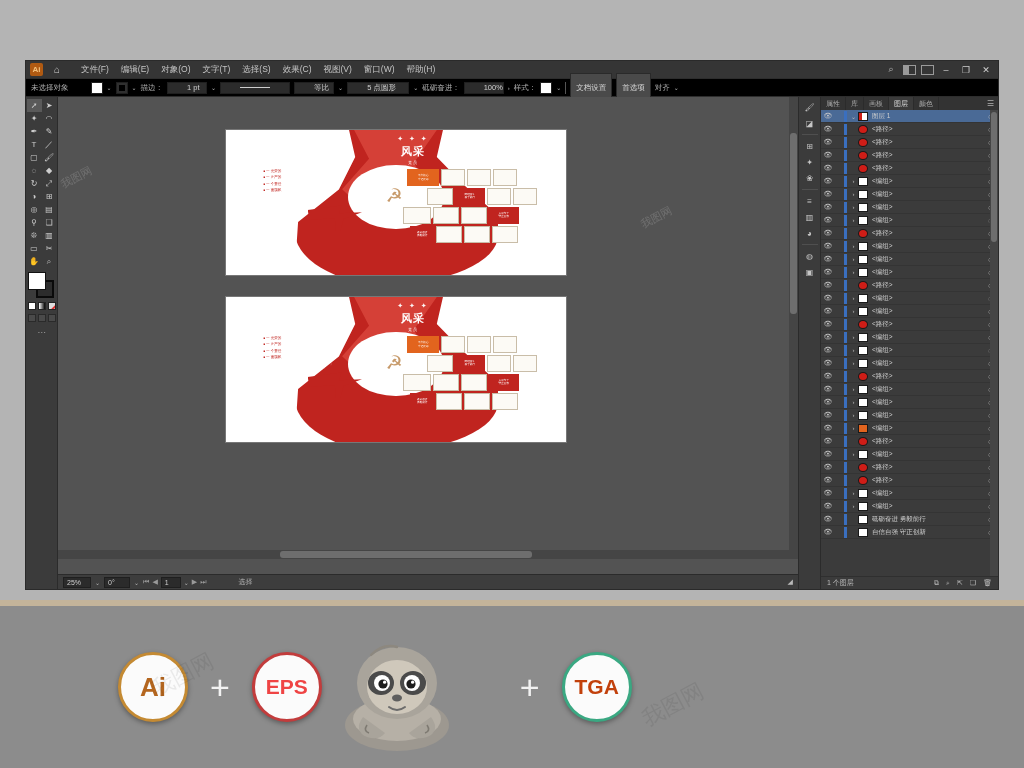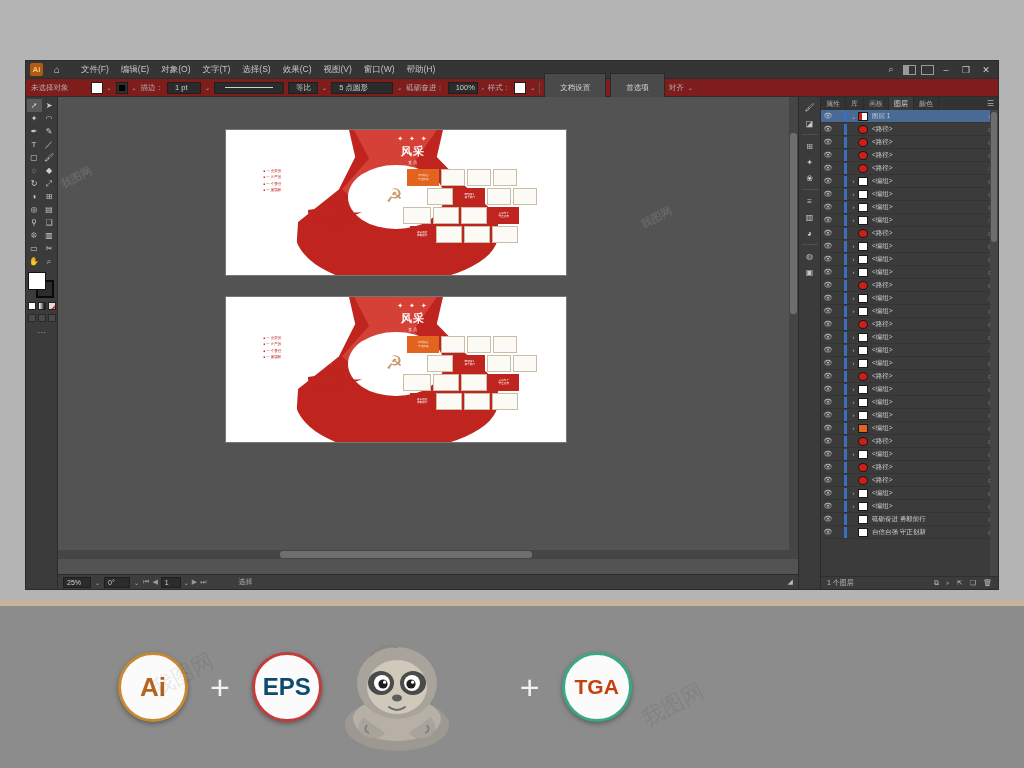--- a/index.html
+++ b/index.html
@@ -40,38 +40,38 @@
   .mb-btn {
     width: 16px; height: 14px; display: flex; align-items: center; justify-content: center;
     color: #c0c0c0; font-size: 9px;
   }
   .mb-box { width: 13px; height: 10px; border: 1px solid #9a9a9a; }
   .mb-box.split { background: linear-gradient(to right,#9a9a9a 45%, transparent 45%); }
   .win-btn { width: 18px; height: 14px; display:flex; align-items:center; justify-content:center; color:#cfcfcf; font-size:9px;}
 
   
   .controlbar {
-    height: 18px; background: #7f1d1d; display: flex; align-items: center;
+    height: 18px; background: #000000; display: flex; align-items: center;
     gap: 4px; padding: 0 5px; flex: 0 0 auto; border-bottom: 1px solid #2d2d2d;
     font-size: 7.5px;
   }
   .cb-label { color: #b0b0b0; white-space: nowrap; }
   .swatch-white { width: 12px; height: 12px; background: #fff; border: 1px solid #1f1f1f; }
   .swatch-none { width: 12px; height: 12px; background: #2f2f2f; border: 1px solid #1f1f1f;
                  display:flex;align-items:center;justify-content:center;}
   .swatch-none i { display:block; width:6px;height:6px;background:#000;}
   .mini-caret { color: #b8b8b8; font-size: 6px; }
   .cb-field {
     background: #2b2b2b; border: 1px solid #1f1f1f; height: 12px; color: #d0d0d0;
-    display: flex; align-items: center; padding: 0 7px; white-space: nowrap;
+    display: flex; align-items: center; padding: 0 19px; white-space: nowrap;
   }
   .cb-stroke-prev { width: 70px; justify-content: center; }
   .cb-stroke-prev .line { width: 48px; height: 1.5px; background: #cfcfcf; }
   .cb-btn {
-    background: #4a4a4a; border: 1px solid #2a2a2a; height: 29px; padding: 0 15px;
+    background: #4a4a4a; border: 1px solid #2a2a2a; height: 29px; padding: 0 5px;
     display: flex; align-items: center; color: #d5d5d5; white-space: nowrap;
   }
   .divider-v { width: 1px; height: 12px; background: #555; }
 
   
   .tabbar {
     height: 16px; background: #2e2e2e; display: flex; align-items: stretch;
     flex: 0 0 auto;
   }
   .tabbar-grip { width: 10px; background: #383838; color:#777; font-size:7px;
@@ -249,21 +249,21 @@
   .promo-inner{position:absolute;inset:6px 0 0 0;background:#8c8c8c;display:flex;align-items:center;}
   .promo-col{flex:0 0 auto;display:flex;flex-direction:column;align-items:center;gap:12px;}
   .badge-row{display:flex;align-items:center;gap:22px;}
   .badge{
     width:70px;height:70px;border-radius:50%;background:#fbfbfb;
     display:flex;align-items:center;justify-content:center;
     font-size:26px;font-weight:bold;
     box-shadow:0 2px 5px rgba(0,0,0,.35);
   }
   .badge.ai{border:3px solid #c48a33;color:#b4661f;}
-  .badge.eps{border:3px solid #c23c3c;color:#0c4a6e;font-size:24px;}
+  .badge.eps{border:3px solid #c23c3c;color:#ef4444;font-size:21px;}
   .badge.jpg{border:3px solid #5a9ec9;color:#3f7fb4;font-size:21px;}
   .badge.tga{border:3px solid #3aa882;color:#c2410c;font-size:21px;}
   .plus{font-size:34px;color:#f2f2f2;font-weight:300;line-height:1;}
   .promo-cap{color:#ffffff;font-size:13px;white-space:nowrap;}
   .sloth{flex:0 0 auto;width:150px;display:flex;align-items:flex-end;justify-content:center;}
 
   
   .wm { position:absolute; color:rgba(255,255,255,.16); font-size:11px;
         transform:rotate(-28deg); pointer-events:none; white-space:nowrap;}
   .wm.dark { color:rgba(0,0,0,.07); }

